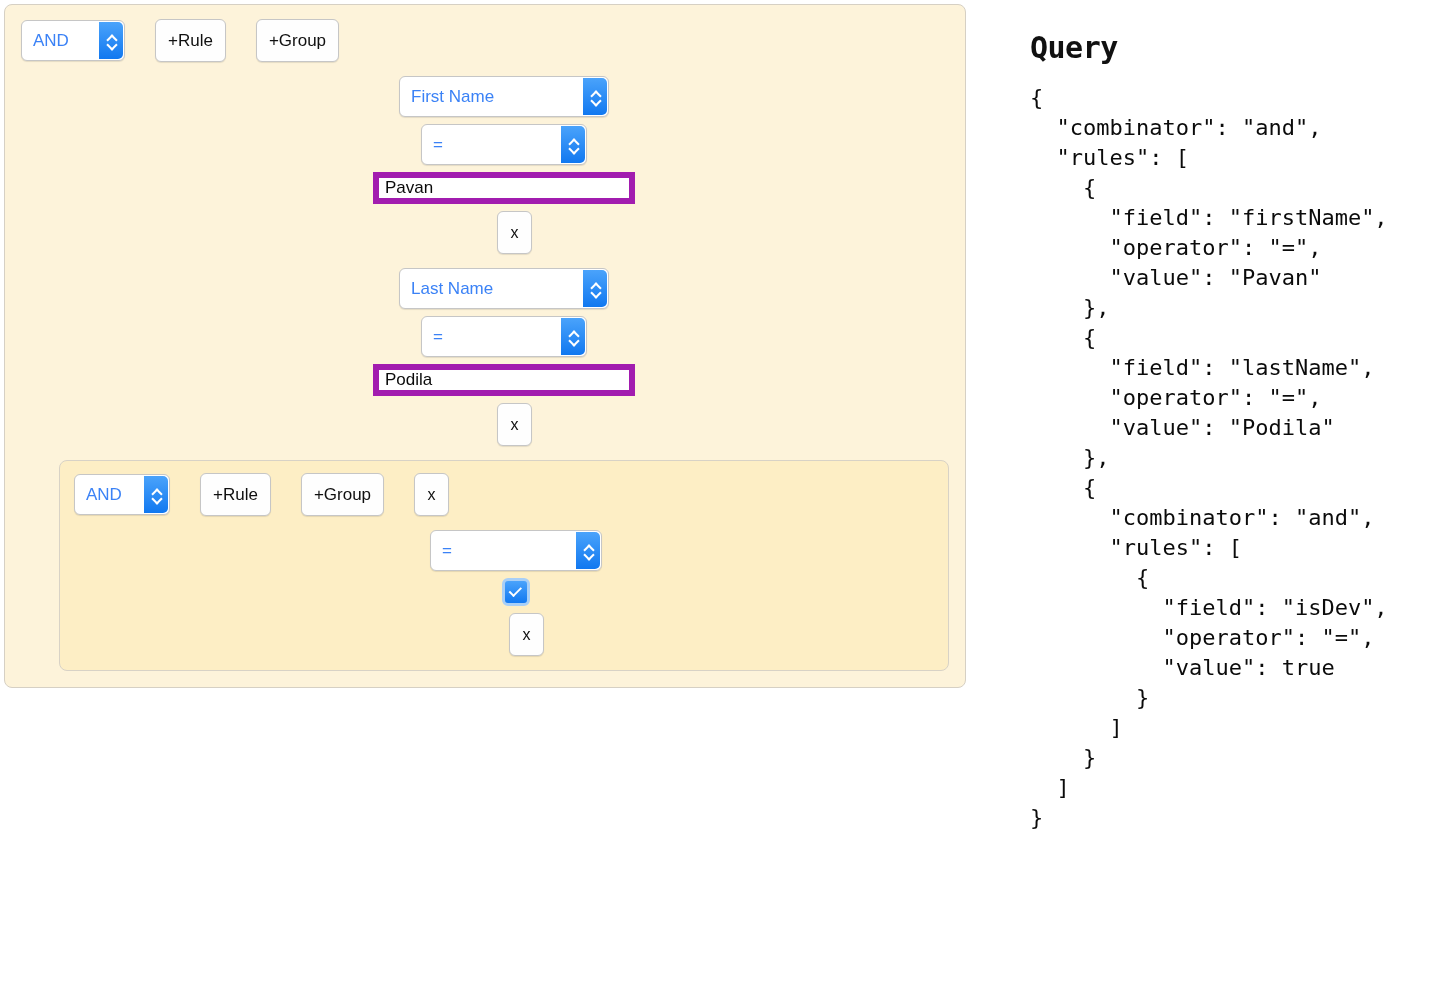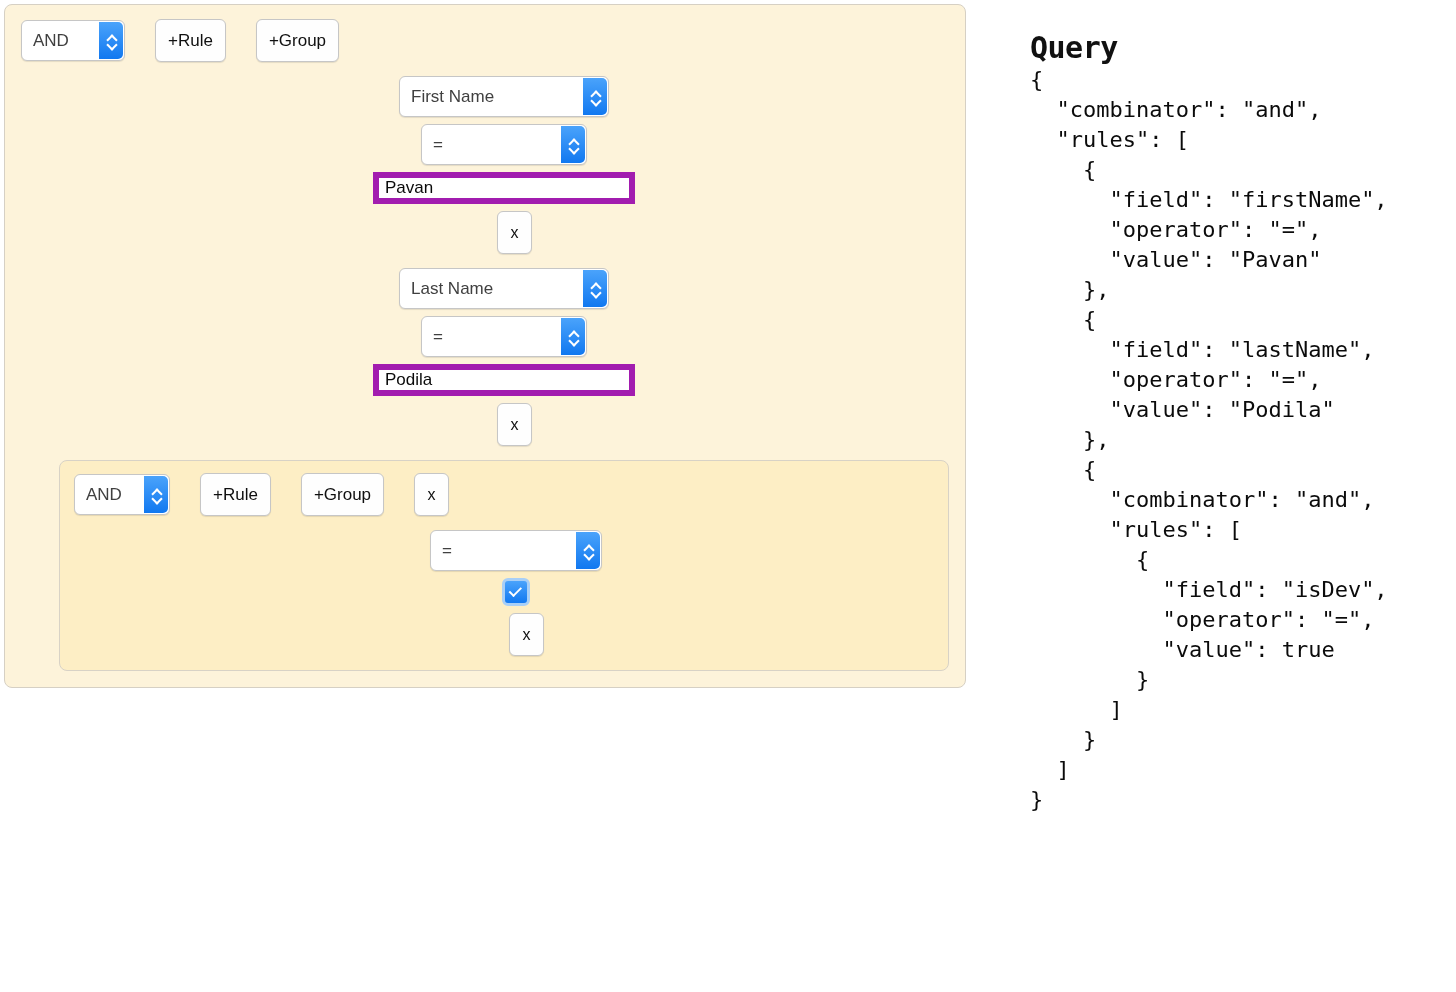--- a/index.html
+++ b/index.html
@@ -66,21 +66,21 @@
     position: relative;
     display: inline-flex;
     align-items: center;
     height: 41px;
     background: #ffffff;
     border: 1px solid #c6c6c6;
     border-radius: 6px;
     box-shadow: 0 1px 1px rgba(0,0,0,0.10);
     padding: 0 32px 0 11px;
     font-size: 17px;
-    color: #404040;
+    color: #3b82f6;
     line-height: 30px;
     white-space: nowrap;
     overflow: hidden;
     cursor: default;
     user-select: none;
   }
   .sel .txt { display: block; }
 
   .sel .stepper {
     position: absolute;
@@ -187,21 +187,21 @@
     position: absolute;
     left: 1030px;
     top: 30px;
     width: 426px;
   }
   .query-title {
     font-family: "DejaVu Sans Mono", monospace;
     font-weight: bold;
     font-size: 30px;
     color: #111111;
-    margin: 0 0 0 0;
+    margin: 0 0 18px 0;
     letter-spacing: -0.5px;
   }
   .query-code {
     font-family: "DejaVu Sans Mono", monospace;
     font-size: 22px;
     line-height: 30px;
     color: #0b0b0b;
     white-space: pre;
     margin: 0;
     overflow: hidden;

